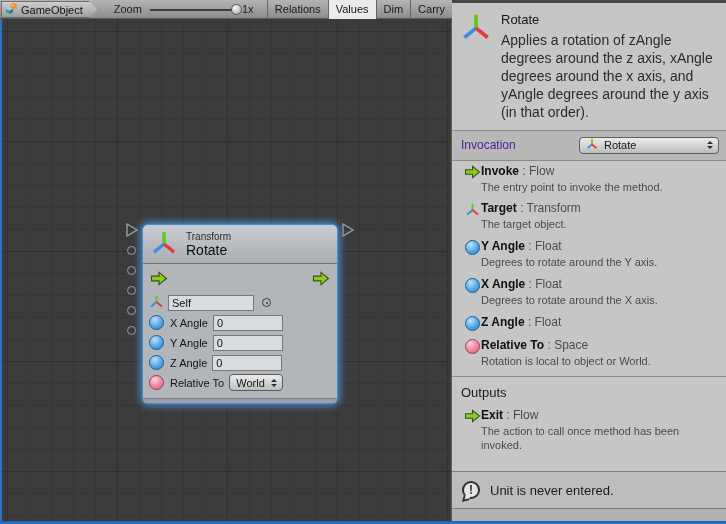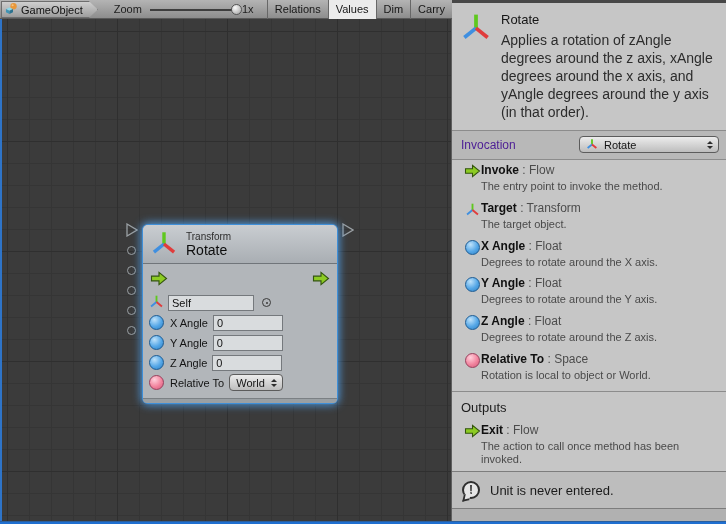--- a/index.html
+++ b/index.html
@@ -301,42 +301,41 @@
         <div class="entry-title"><span>Target</span> <span class="etype">: Transform</span></div>
         <div class="entry-desc">The target object.</div>
       </div>
     </div>
 
     <div class="entry">
       <span class="eicon">
           <span class="p-circ" style="margin:0"></span>
         </span>
       <div>
+        <div class="entry-title"><span>Y Angle</span> <span class="etype">: Float</span></div>
+        <div class="entry-desc">Degrees to rotate around the Y axis.</div>
+      </div>
+    </div>
+
+    <div class="entry">
+      <span class="eicon">
+          <span class="p-circ" style="margin:0"></span>
+        </span>
+      <div>
         <div class="entry-title"><span>X Angle</span> <span class="etype">: Float</span></div>
         <div class="entry-desc">Degrees to rotate around the X axis.</div>
       </div>
     </div>
 
     <div class="entry">
       <span class="eicon">
           <span class="p-circ" style="margin:0"></span>
         </span>
       <div>
-        <div class="entry-title"><span>Y Angle</span> <span class="etype">: Float</span></div>
-        <div class="entry-desc">Degrees to rotate around the Y axis.</div>
-      </div>
-    </div>
-
-    <div class="entry">
-      <span class="eicon">
-          <span class="p-circ" style="margin:0"></span>
-        </span>
-      <div>
         <div class="entry-title"><span>Z Angle</span> <span class="etype">: Float</span></div>
-        <div class="entry-desc">Degrees to rotate around the Z axis.</div>
       </div>
     </div>
 
     <div class="entry">
       <span class="eicon">
           <span class="p-circ pink" style="margin:0"></span>
         </span>
       <div>
         <div class="entry-title"><span>Relative To</span> <span class="etype">: Space</span></div>
         <div class="entry-desc">Rotation is local to object or World.</div>

